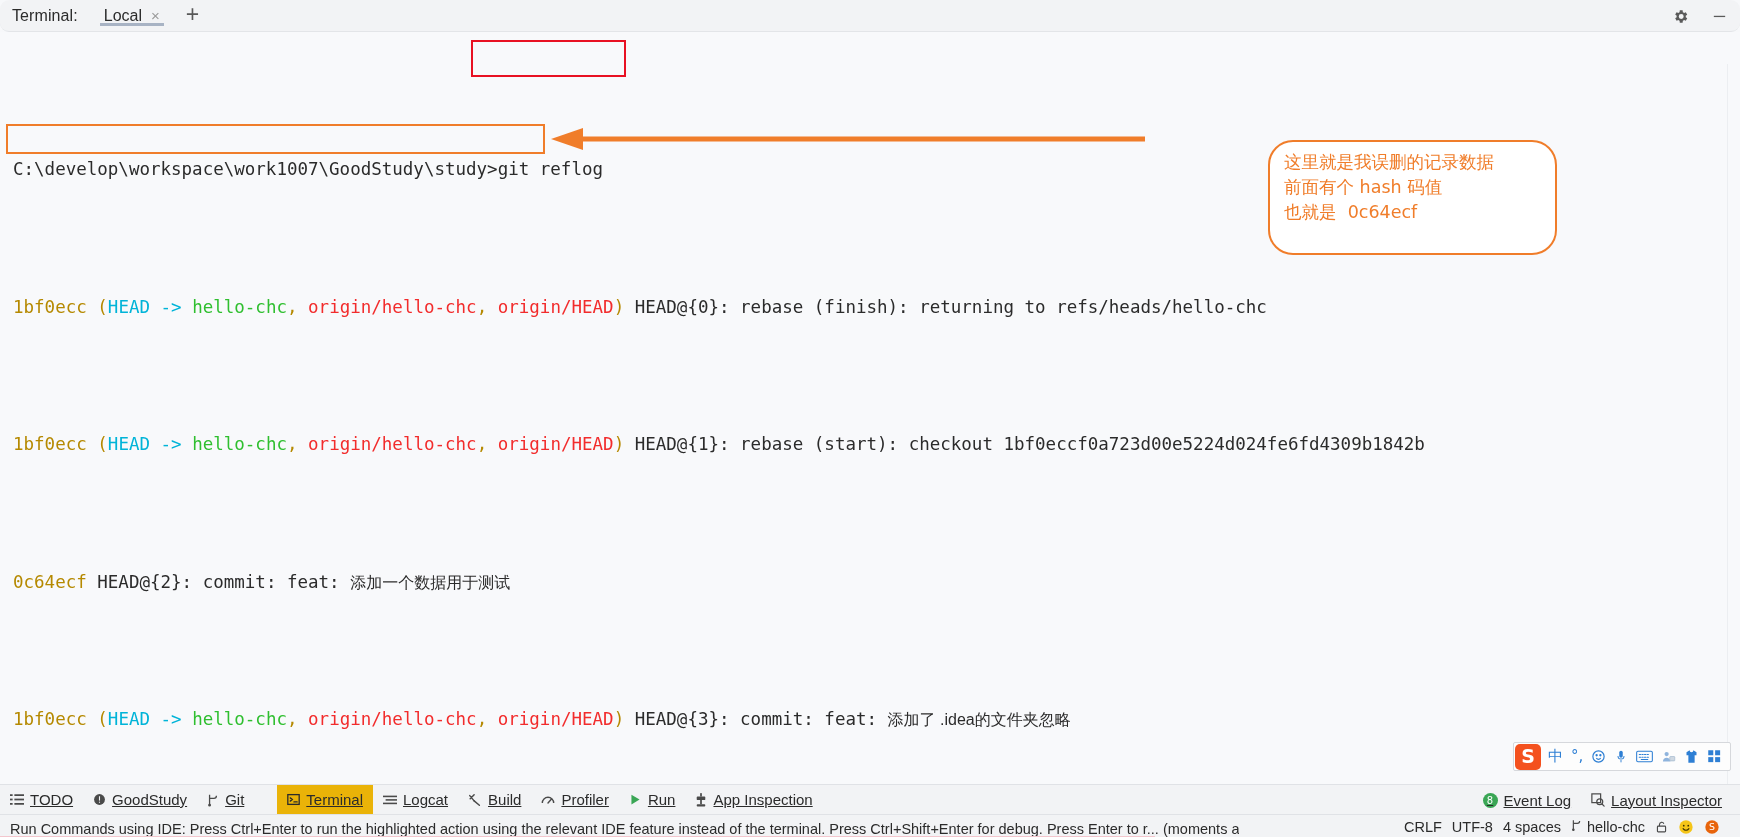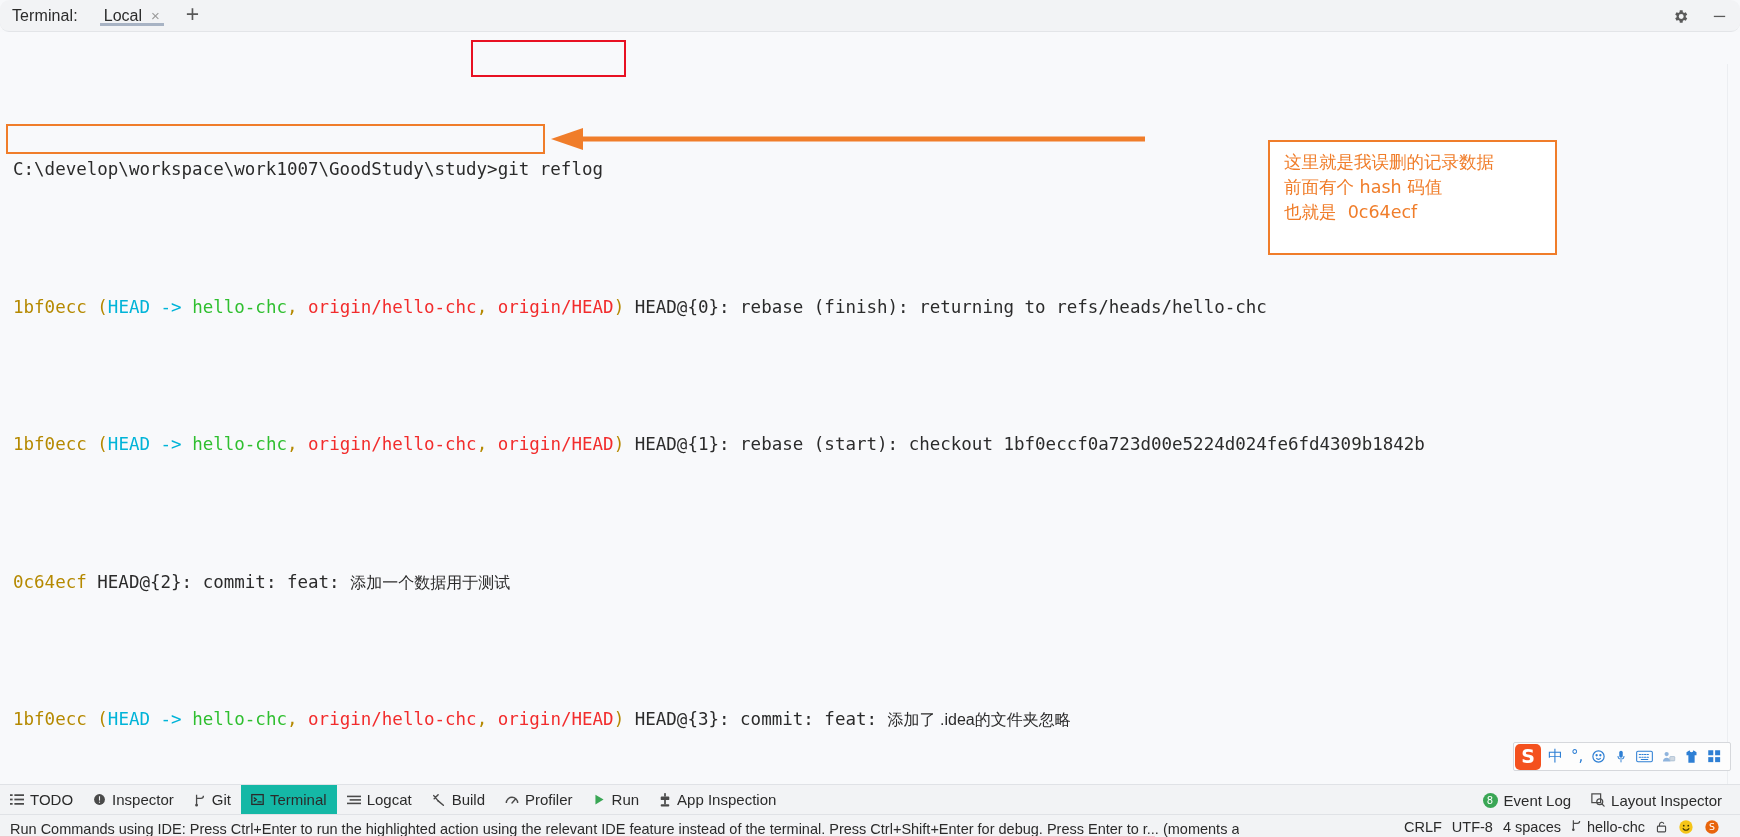--- a/index.html
+++ b/index.html
@@ -106,22 +106,23 @@
   
   .tool-bar {
     position: absolute; left: 0; top: 784px; width: 1740px; height: 30px;
     background: #f2f3f5; border-top: 1px solid #e0e2e6;
     display: flex; align-items: center;
   }
   .tool-btn {
     display: flex; align-items: center; gap: 6px;
     height: 30px; padding: 14px 10px; font-size: 15px; color: #2b2b2b;
     cursor: pointer;
-  }
-  .tool-btn.active { background: #14b8a6; }
+    text-decoration: underline;
+  }
+  .tool-btn.active { background: #eab308; margin-left: 23px; }
   .tool-btn .glyph { font-size: 14px; color: #4a4a4a; display: flex; }
   .tool-right {
     position: absolute; right: 8px; top: 0; height: 30px;
     display: flex; align-items: center;
   }
   .badge-green {
     width: 15px; height: 15px; border-radius: 50%;
     background: #3aa655; color: #fff; font-size: 10px;
     display: flex; align-items: center; justify-content: center;
     font-family: "DejaVu Sans", sans-serif;
@@ -226,21 +227,21 @@
 
   <div class="box-orange" style="left:6px; top:124px; width:539px; height:30px;"></div>
 
   <div class="arrow-wrap" style="left:545px; top:126px; width:600px; height:26px;">
     <svg width="600" height="26" viewBox="0 0 600 26">
       <line x1="600" y1="13" x2="36" y2="13" stroke="#f07d2a" stroke-width="5"></line>
       <polygon points="6,13 38,2 38,24" fill="#f07d2a"></polygon>
     </svg>
   </div>
 
-  <div class="anno-box" style="left:1268px; top:140px; width:289px; height:115px;">
+  <div class="anno-box" style="left:1268px; top:140px; width:289px; height:115px;border-radius:25px;">
     <div class="anno-line">这里就是我误删的记录数据</div>
     <div class="anno-line">前面有个 hash 码值</div>
     <div class="anno-line">也就是  0c64ecf</div>
   </div>
 
   <div class="ime-bar">
     <span class="ime-logo">S</span>
     <span class="ime-item">中</span>
     <span class="ime-item">°,</span>
     <span class="ime-item">
@@ -301,21 +302,21 @@
       <span>TODO</span>
     </div>
     <div class="tool-btn">
       <span class="glyph">
         <svg width="13" height="13" viewBox="0 0 24 24" fill="#4a4a4a">
           <circle cx="12" cy="12" r="10"></circle>
             <rect x="11" y="6" width="2" height="8" fill="#f2f3f5"></rect>
           <rect x="11" y="16" width="2" height="2" fill="#f2f3f5"></rect>
         </svg>
       </span>
-      <span>Inspector</span>
+      <span>GoodStudy</span>
     </div>
     <div class="tool-btn">
       <span class="glyph">
         <svg width="12" height="14" viewBox="0 0 14 16" fill="none" stroke="#4a4a4a" stroke-width="1.5">
           <path d="M3 14V2M3 6h5a3 3 0 003-3"></path>
             <circle cx="3" cy="14" r="0.9" fill="#4a4a4a"></circle>
         </svg>
       </span>
       <span>Git</span>
     </div>

